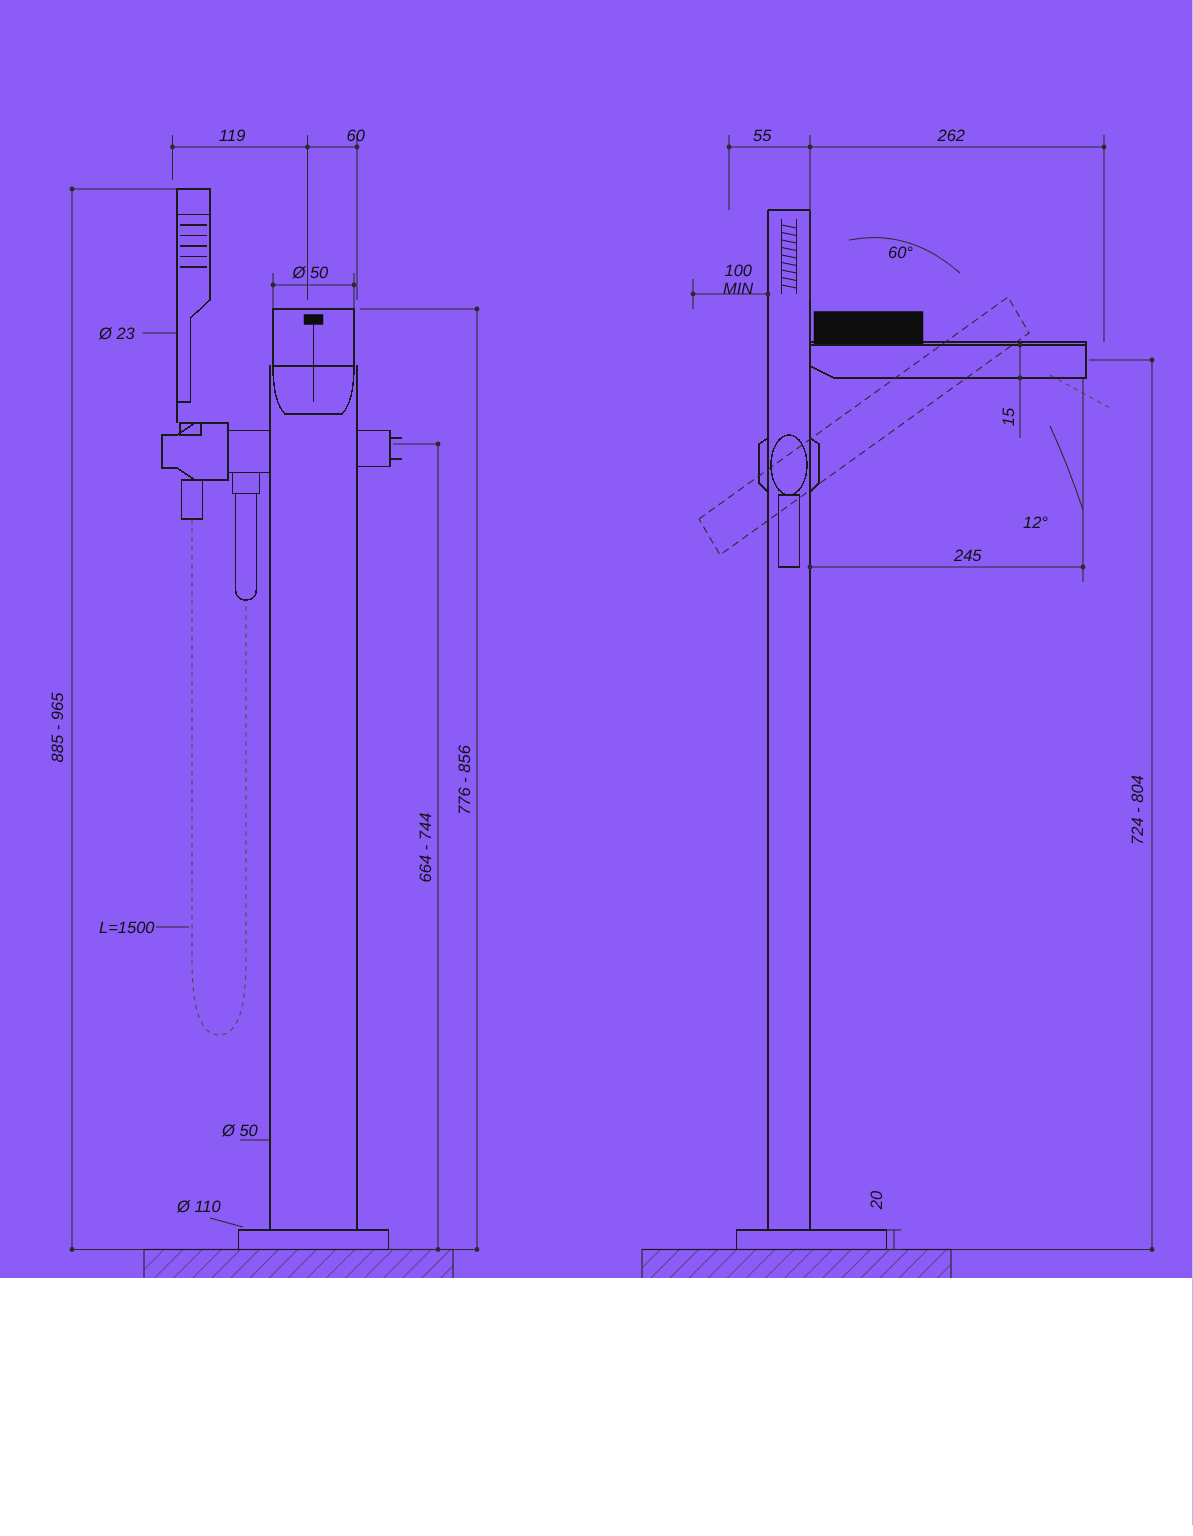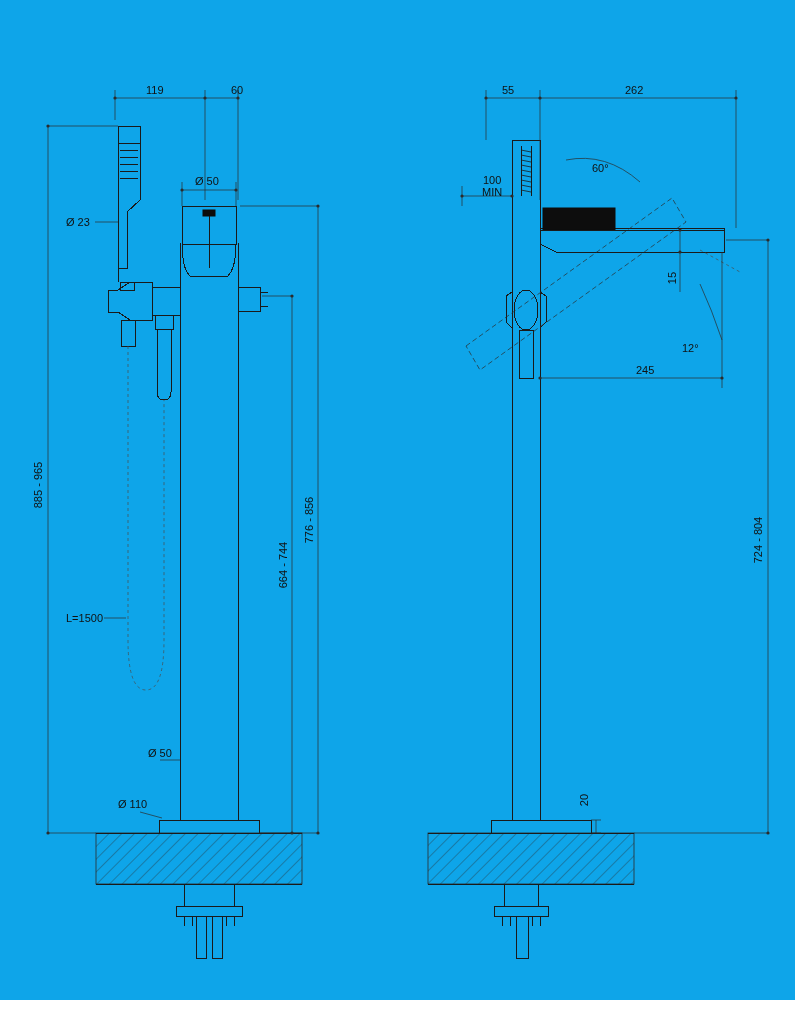--- a/index.html
+++ b/index.html
@@ -6,23 +6,24 @@
     margin: 0;
     padding: 0;
     background: #ffffff;
   }
   body {
     font-family: "Liberation Sans", sans-serif;
   }
   #sheet {
     position: relative;
     width: 795px;
-    height: 1000px;
-    background: #0ea5e9;
+    height: 852px;
+    background: #8b5cf6;
     overflow: hidden;
+    font-style: italic;
   }
   svg.drawing {
     position: absolute;
     left: 0;
     top: 0;
     width: 795px;
     height: 1024px;
   }
   .ln {
     stroke: #1a1a1a;

